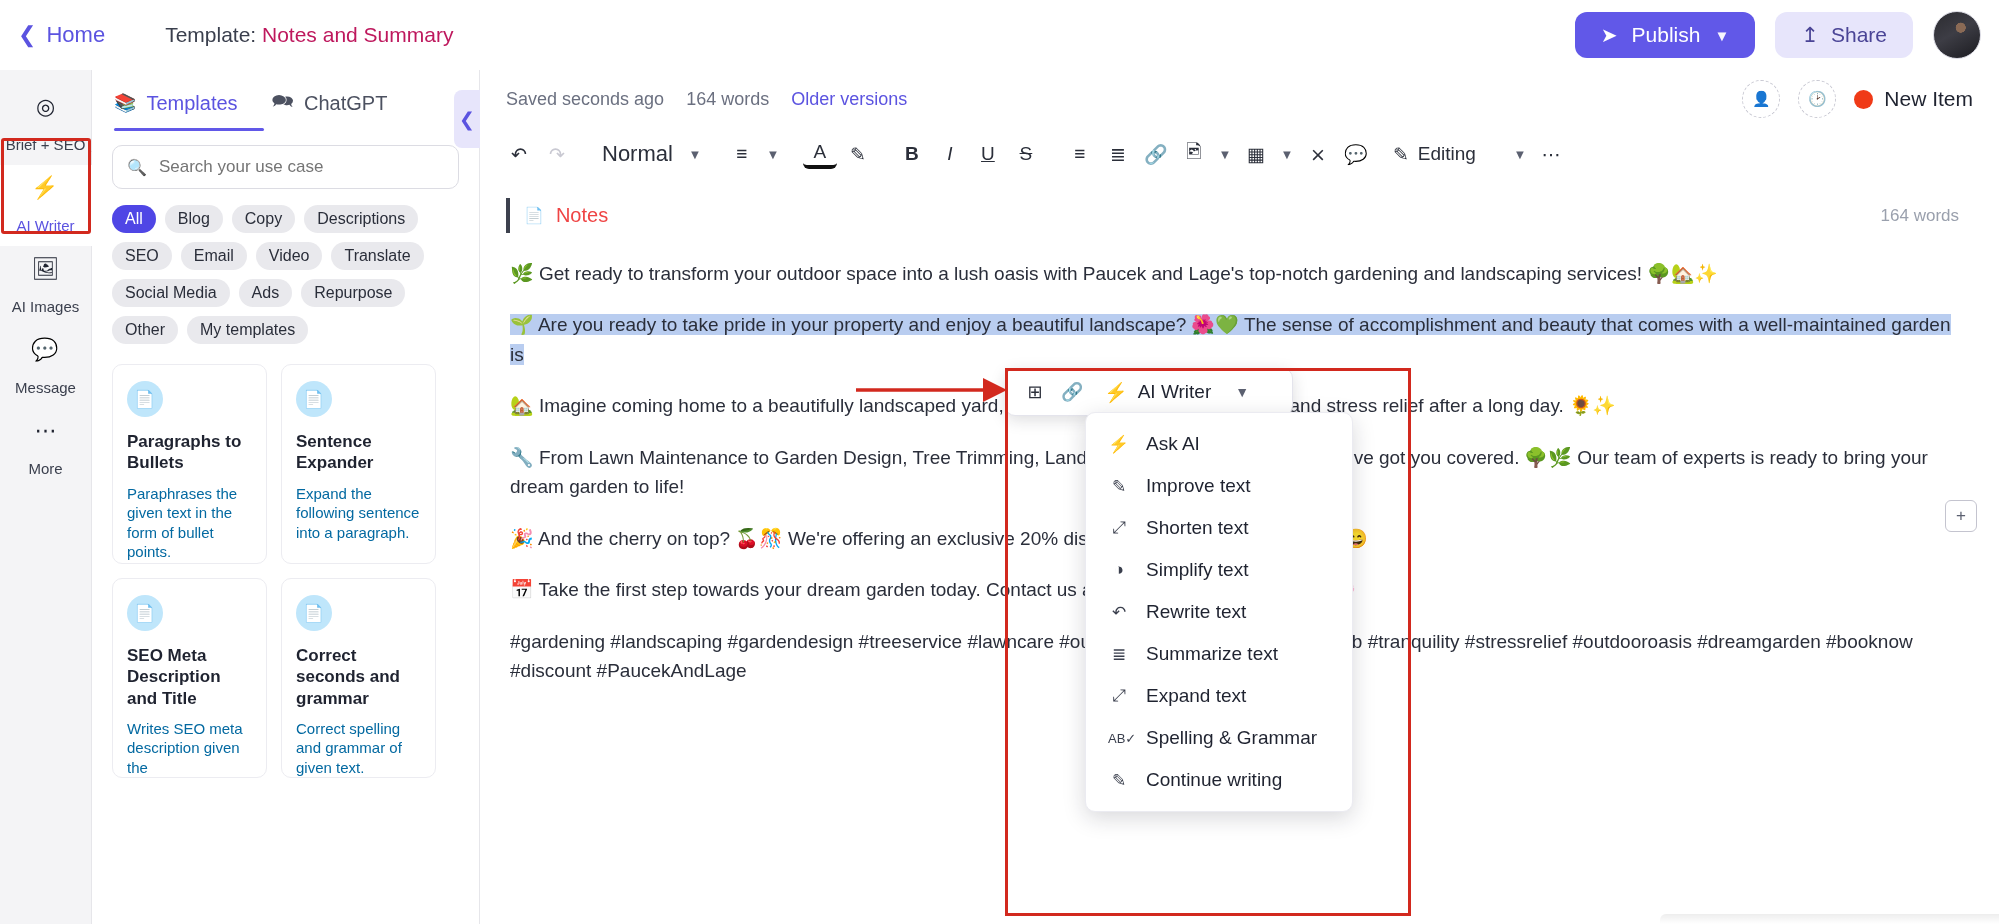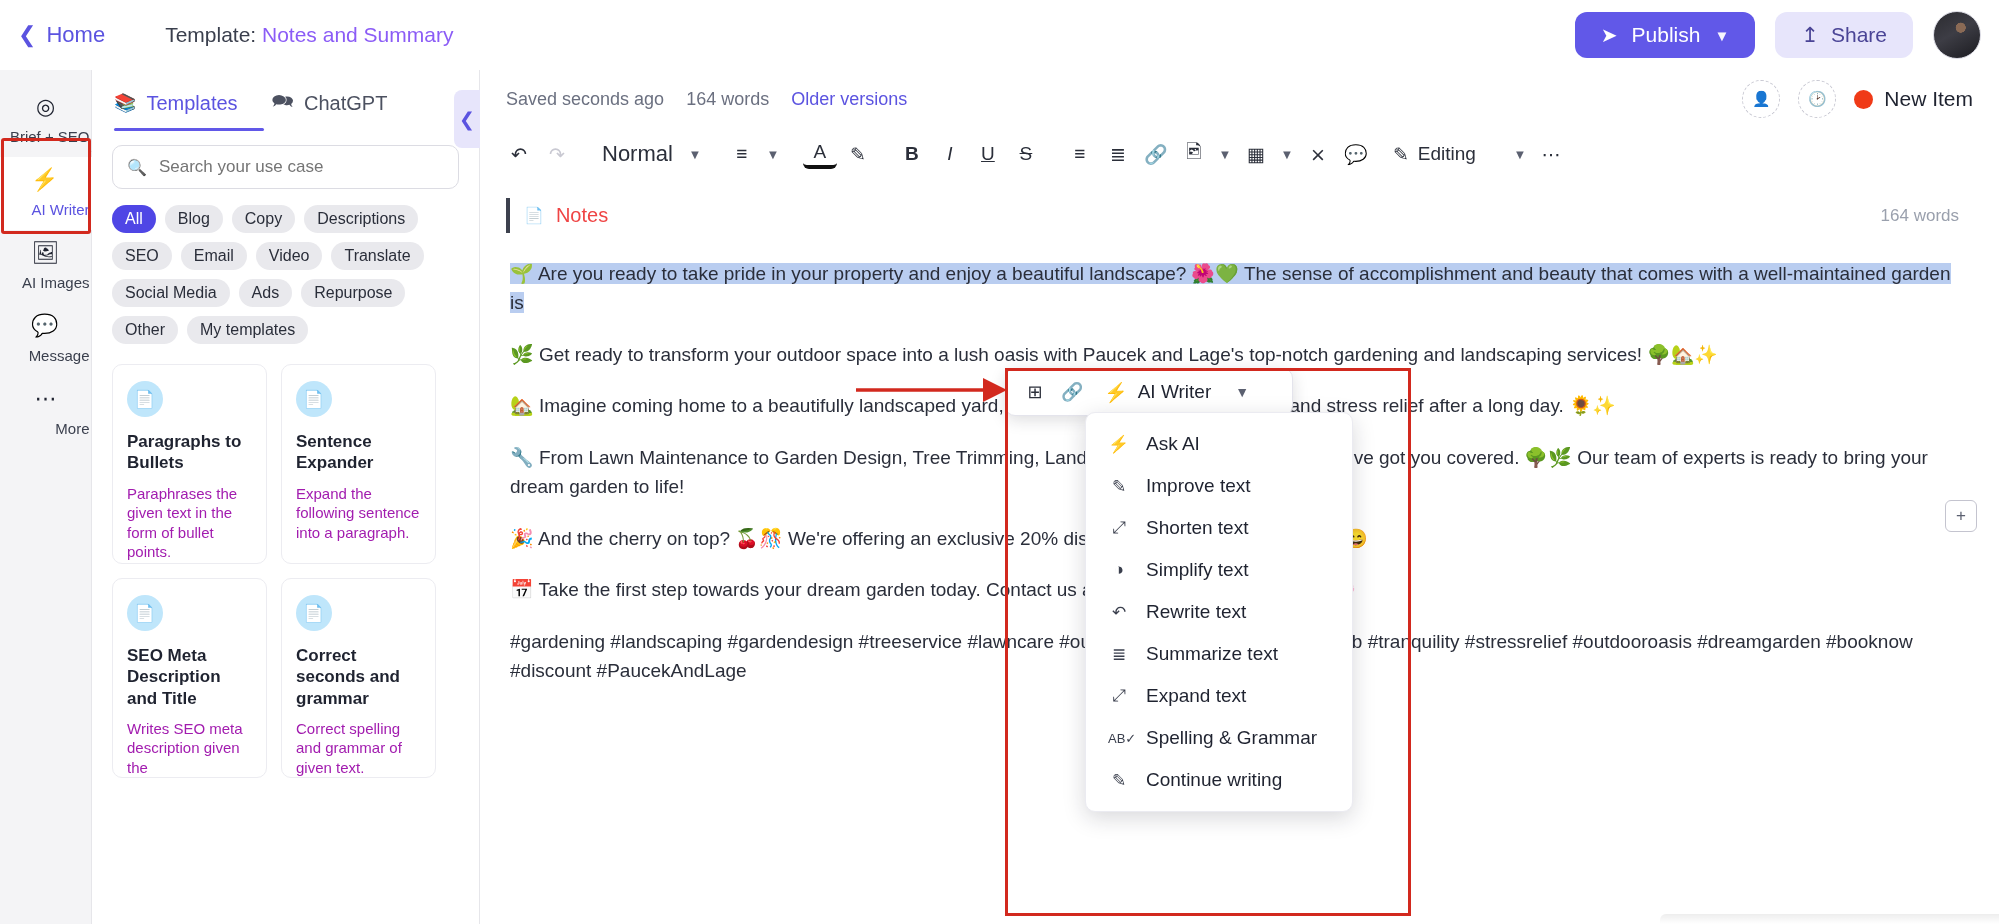--- a/index.html
+++ b/index.html
@@ -18,21 +18,21 @@
     background:#ffffff; display:flex; align-items:center;
   }
   .home-link {
     display:flex; align-items:center; gap:10px;
     margin-left:18px; color:#5b53e0; font-size:22px;
   }
   .chev-left { font-size:22px; line-height:1; color:#5b53e0; }
   .template-label {
     margin-left:60px; font-size:21px; color:#3a3f4d;
   }
-  .template-label .tname { color:#8b5cf6; }
+  .template-label .tname { color:#be185d; }
   .topbar-right {
     position:absolute; right:18px; top:0; height:70px;
     display:flex; align-items:center; gap:20px;
   }
   .btn-publish {
     display:flex; align-items:center; gap:14px;
     background:#6158e8; color:#fff; border:none; border-radius:12px;
     padding:0 26px; height:46px; font-size:21px; cursor:pointer;
   }
   .btn-publish .send { font-size:20px; }
@@ -55,21 +55,21 @@
     position:absolute; left:0; top:70px; width:92px; height:854px;
     background:#f4f4f6; border-right:1px solid #e6e6ea;
     display:flex; flex-direction:column; align-items:center;
     padding-top:14px;
   }
   .rail-item {
     width:92px; padding:10px 2px 12px; text-align:center; cursor:pointer;
     position:relative;
   }
   .rail-item .ricon { font-size:22px; line-height:26px; display:block; }
-  .rail-item .rlabel { font-size:15px; color:#3a3f4d; margin-top:8px; display:block;text-align:right; }
+  .rail-item .rlabel { font-size:15px; color:#3a3f4d; margin-top:16px; display:block; }
   .rail-item.active { background:#ffffff; }
   .rail-item.active .rlabel { color:#5b53e0; }
 
   
   .anno-rail {
     position:absolute; left:1px; top:138px; width:90px; height:96px;
     border:3px solid #d2291e; border-radius:3px; pointer-events:none;
   }
   
   .anno-arrow-1 { position:absolute; left:80px; top:95px; pointer-events:none; }
@@ -108,21 +108,21 @@
   .card {
     width:155px; height:200px; border:1px solid #ececf1; border-radius:10px;
     background:#fff; padding:16px 14px; cursor:pointer; overflow:hidden;
   }
   .card-ic {
     width:36px; height:36px; border-radius:50%;
     background:#bfe6fb; display:flex; align-items:center; justify-content:center;
     font-size:17px; margin-bottom:14px;
   }
   .card-title { font-size:17px; font-weight:bold; color:#1f2330; line-height:1.25; }
-  .card-desc { font-size:15px; color:#a21caf; line-height:1.3; margin-top:10px; }
+  .card-desc { font-size:15px; color:#0369a1; line-height:1.3; margin-top:10px; }
 
   
   .collapse-handle {
     position:absolute; right:-1px; top:20px; width:26px; height:58px;
     background:#e7e5fb; border-radius:8px 0 0 8px;
     display:flex; align-items:center; justify-content:center;
     color:#5b53e0; font-size:19px; cursor:pointer;
   }
 
   
@@ -388,22 +388,22 @@
       <div class="ti">⋯</div>
     </div>
 
     <div class="notes-bar">
       <span>📄</span>
       <span class="ntitle">Notes</span>
       <span class="notes-words">164 words</span>
     </div>
 
     <div class="doc-body">
+      <p>🌿 Get ready to transform your outdoor space into a lush oasis with Paucek and Lage's top-notch gardening and landscaping services! 🌳🏡✨</p>
       <p><span class="sel">🌱 Are you ready to take pride in your property and enjoy a beautiful landscape? 🌺💚 The sense of accomplishment and beauty that comes with a well-maintained garden is</span></p>
-      <p>🌿 Get ready to transform your outdoor space into a lush oasis with Paucek and Lage's top-notch gardening and landscaping services! 🌳🏡✨</p>
       <p>🏡 Imagine coming home to a beautifully landscaped yard, a sanctuary that offers relaxation and stress relief after a long day. 🌻✨</p>
       <p>🔧 From Lawn Maintenance to Garden Design, Tree Trimming, Landscape Design, and Mowing, we've got you covered. 🌳🌿 Our team of experts is ready to bring your dream garden to life!</p>
       <p>🎉 And the cherry on top? 🍒🎊 We're offering an exclusive 20% discount on your first booking! 💰😄</p>
       <p>📅 Take the first step towards your dream garden today. Contact us and let us work our magic! ✨🌸</p>
       <p>#gardening #landscaping #gardendesign #treeservice #lawncare #outdoorliving #lemon #greenthumb #tranquility #stressrelief #outdooroasis #dreamgarden #booknow #discount #PaucekAndLage</p>
     </div>
 
     <div class="add-block-right">+</div>
     <div class="bottom-shadow"></div>
   </div>

